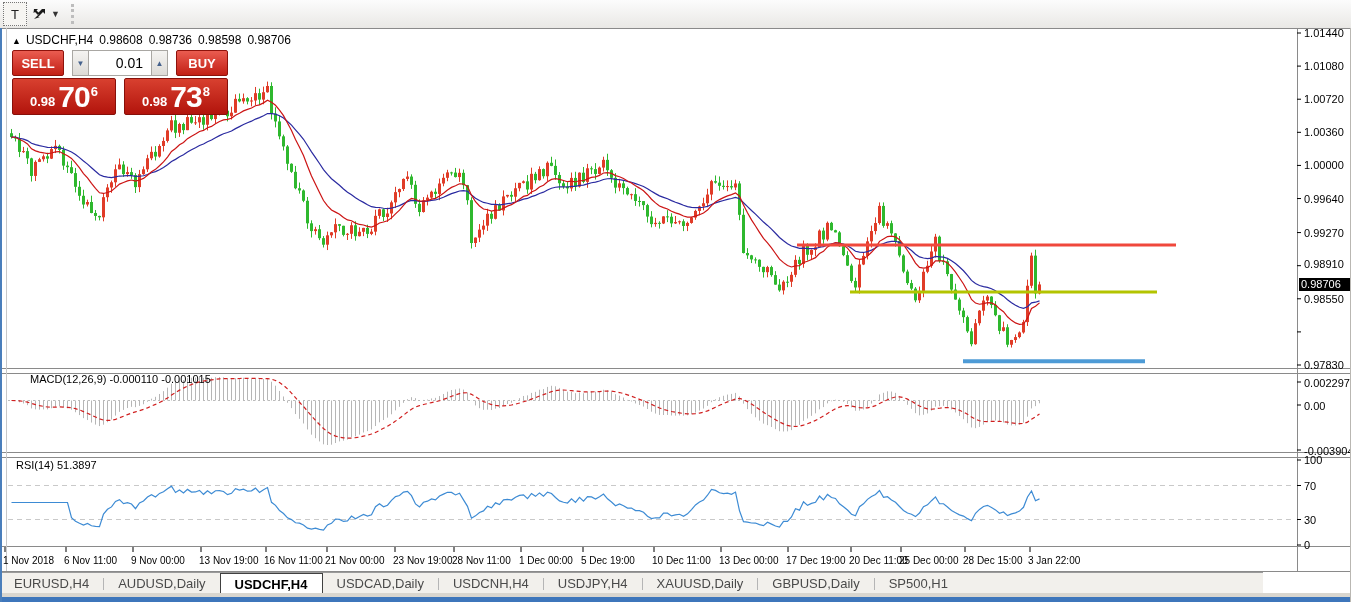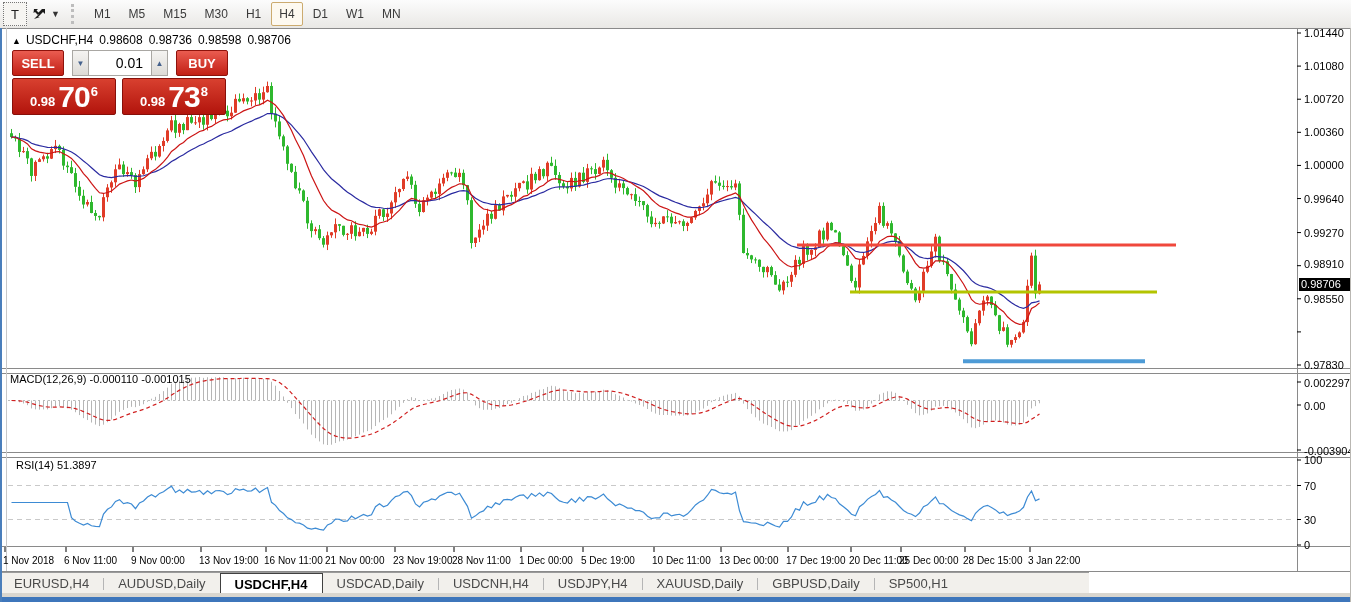--- a/index.html
+++ b/index.html
@@ -31,32 +31,32 @@
   #trade-panel{position:absolute;left:12px;top:50px;width:216px;z-index:7;}
   #tp-row1{display:flex;height:26px;}
   .tp-btn{width:52px;height:26px;color:#fff;font-weight:bold;font-size:13px;display:flex;align-items:center;
     justify-content:center;background:linear-gradient(#ea5c50,#c21f14);border:1px solid #8e120b;border-radius:2px;
     cursor:pointer;box-sizing:border-box;}
   .tp-spin{width:17px;height:26px;background:linear-gradient(#f4f3f1,#dddbd7);border:1px solid #a9a7a3;
     box-sizing:border-box;display:flex;align-items:center;justify-content:center;font-size:8px;color:#44618c;cursor:pointer;}
   #tp-vol{width:62px;height:26px;box-sizing:border-box;border:1px solid #a9a7a3;border-left:none;border-right:none;
     font-size:14px;text-align:right;padding:0 8px 0 0;font-family:"Liberation Sans",sans-serif;color:#000;}
   .tp-gap{width:8px;}
-  #tp-row2{display:flex;margin-top:2px;}
+  #tp-row2{display:flex;margin-top:2px;justify-content:space-between;}
   .tp-price{width:104px;height:37px;background:linear-gradient(#d8402f,#b2140c);border:1px solid #87100a;
     border-radius:2px;box-sizing:border-box;color:#fff;display:flex;align-items:flex-end;justify-content:center;
     padding-bottom:2px;cursor:pointer;}
   .tp-price + .tp-price{margin-left:6px;}
   .tp-small{font-size:13px;font-weight:bold;margin-right:3px;line-height:20px;}
   .tp-big{font-size:30px;font-weight:bold;line-height:30px;letter-spacing:-1px;}
   .tp-sup{font-size:13px;font-weight:bold;line-height:13px;margin-bottom:14px;margin-left:1px;}
   
   #chart-svg{position:absolute;left:0;top:0;z-index:1;}
   
-  #tabsbar{position:absolute;left:0;top:572px;width:1089px;height:21px;background:#f2f0ec;
+  #tabsbar{position:absolute;left:0;top:572px;width:1263px;height:21px;background:#f2f0ec;
     border-top:1px solid #9a9a9a;display:flex;align-items:stretch;z-index:5;}
   .tab{display:flex;align-items:center;padding:0 14px;font-size:13px;color:#4a4a4a;cursor:pointer;white-space:nowrap;}
   .tab.active{background:#fff;border:1px solid #404040;border-bottom:none;color:#000;font-weight:bold;margin-top:0px;}
   .tab-sep{width:1px;height:12px;background:#b5b5b5;align-self:center;}
   #strip-gray{position:absolute;left:0;top:593px;width:1351px;height:4px;background:#d9d6cf;z-index:5;}
   #strip-blue{position:absolute;left:0;top:597px;width:1351px;height:5px;background:#3e76bb;z-index:5;}
   #border-left{position:absolute;left:0;top:28px;width:2px;height:574px;background:#4a7ebb;z-index:8;}
   #border-right{position:absolute;right:0;top:28px;width:1px;height:574px;background:#b9b7b2;z-index:8;}
 </style>
 </head>
@@ -912,31 +912,20 @@
   <div id="toolbar">
     <div class="tool-btn focused">T</div>
     <div class="tool-btn">
       <svg width="18" height="16" viewBox="0 0 18 16">
         <path d="M3 13 L8 8 L6 8 L11 3 L9 3 L14 3 L14 8 L12 6 L7 11 L9 11 Z" fill="#1a1a1a"></path>
         <path d="M3 3 l4 0 l-1.5 1.5 l3 3 l-1.5 1.5 l-3 -3 L2.5 7 Z" fill="#1a1a1a"></path>
       </svg>
       <span class="caret">▼</span>
     </div>
     <div class="tb-sep"></div>
-    <div id="tf-buttons" style="display:flex;">
-        <div class="tf-btn">M1</div>
-        <div class="tf-btn">M5</div>
-        <div class="tf-btn">M15</div>
-        <div class="tf-btn">M30</div>
-        <div class="tf-btn">H1</div>
-        <div class="tf-btn active">H4</div>
-        <div class="tf-btn">D1</div>
-        <div class="tf-btn">W1</div>
-        <div class="tf-btn">MN</div>
-      </div>
   </div>
 
   <div id="chart-title">
     <span class="tri">▲</span><span>USDCHF,H4</span><span>0.98608</span><span>0.98736</span><span>0.98598</span><span>0.98706</span>
   </div>
 
   <div id="trade-panel">
     <div id="tp-row1">
       <div class="tp-btn">SELL</div>
       <div class="tp-gap"></div>
@@ -953,21 +942,21 @@
         <span class="tp-sup">6</span>
       </div>
       <div class="tp-price">
         <span class="tp-small">0.98</span>
         <span class="tp-big">73</span>
         <span class="tp-sup">8</span>
       </div>
     </div>
   </div>
 
-  <div class="panel-title" style="left:10px;top:373px;text-align:center;">MACD(12,26,9) -0.000110 -0.001015</div>
+  <div class="panel-title" style="left:30px;top:373px;text-align:center;">MACD(12,26,9) -0.000110 -0.001015</div>
   <div class="panel-title" style="left:16px;top:459px;">RSI(14) 51.3897</div>
 
   <div id="price-labels">
       <div class="axis-label" style="top: 27px;">1.01440</div>
       <div class="axis-label" style="top: 60.108px;">1.01080</div>
       <div class="axis-label" style="top: 93.2161px;">1.00720</div>
       <div class="axis-label" style="top: 126.324px;">1.00360</div>
       <div class="axis-label" style="top: 159.432px;">1.00000</div>
       <div class="axis-label" style="top: 192.54px;">0.99640</div>
       <div class="axis-label" style="top: 226.568px;">0.99270</div>

